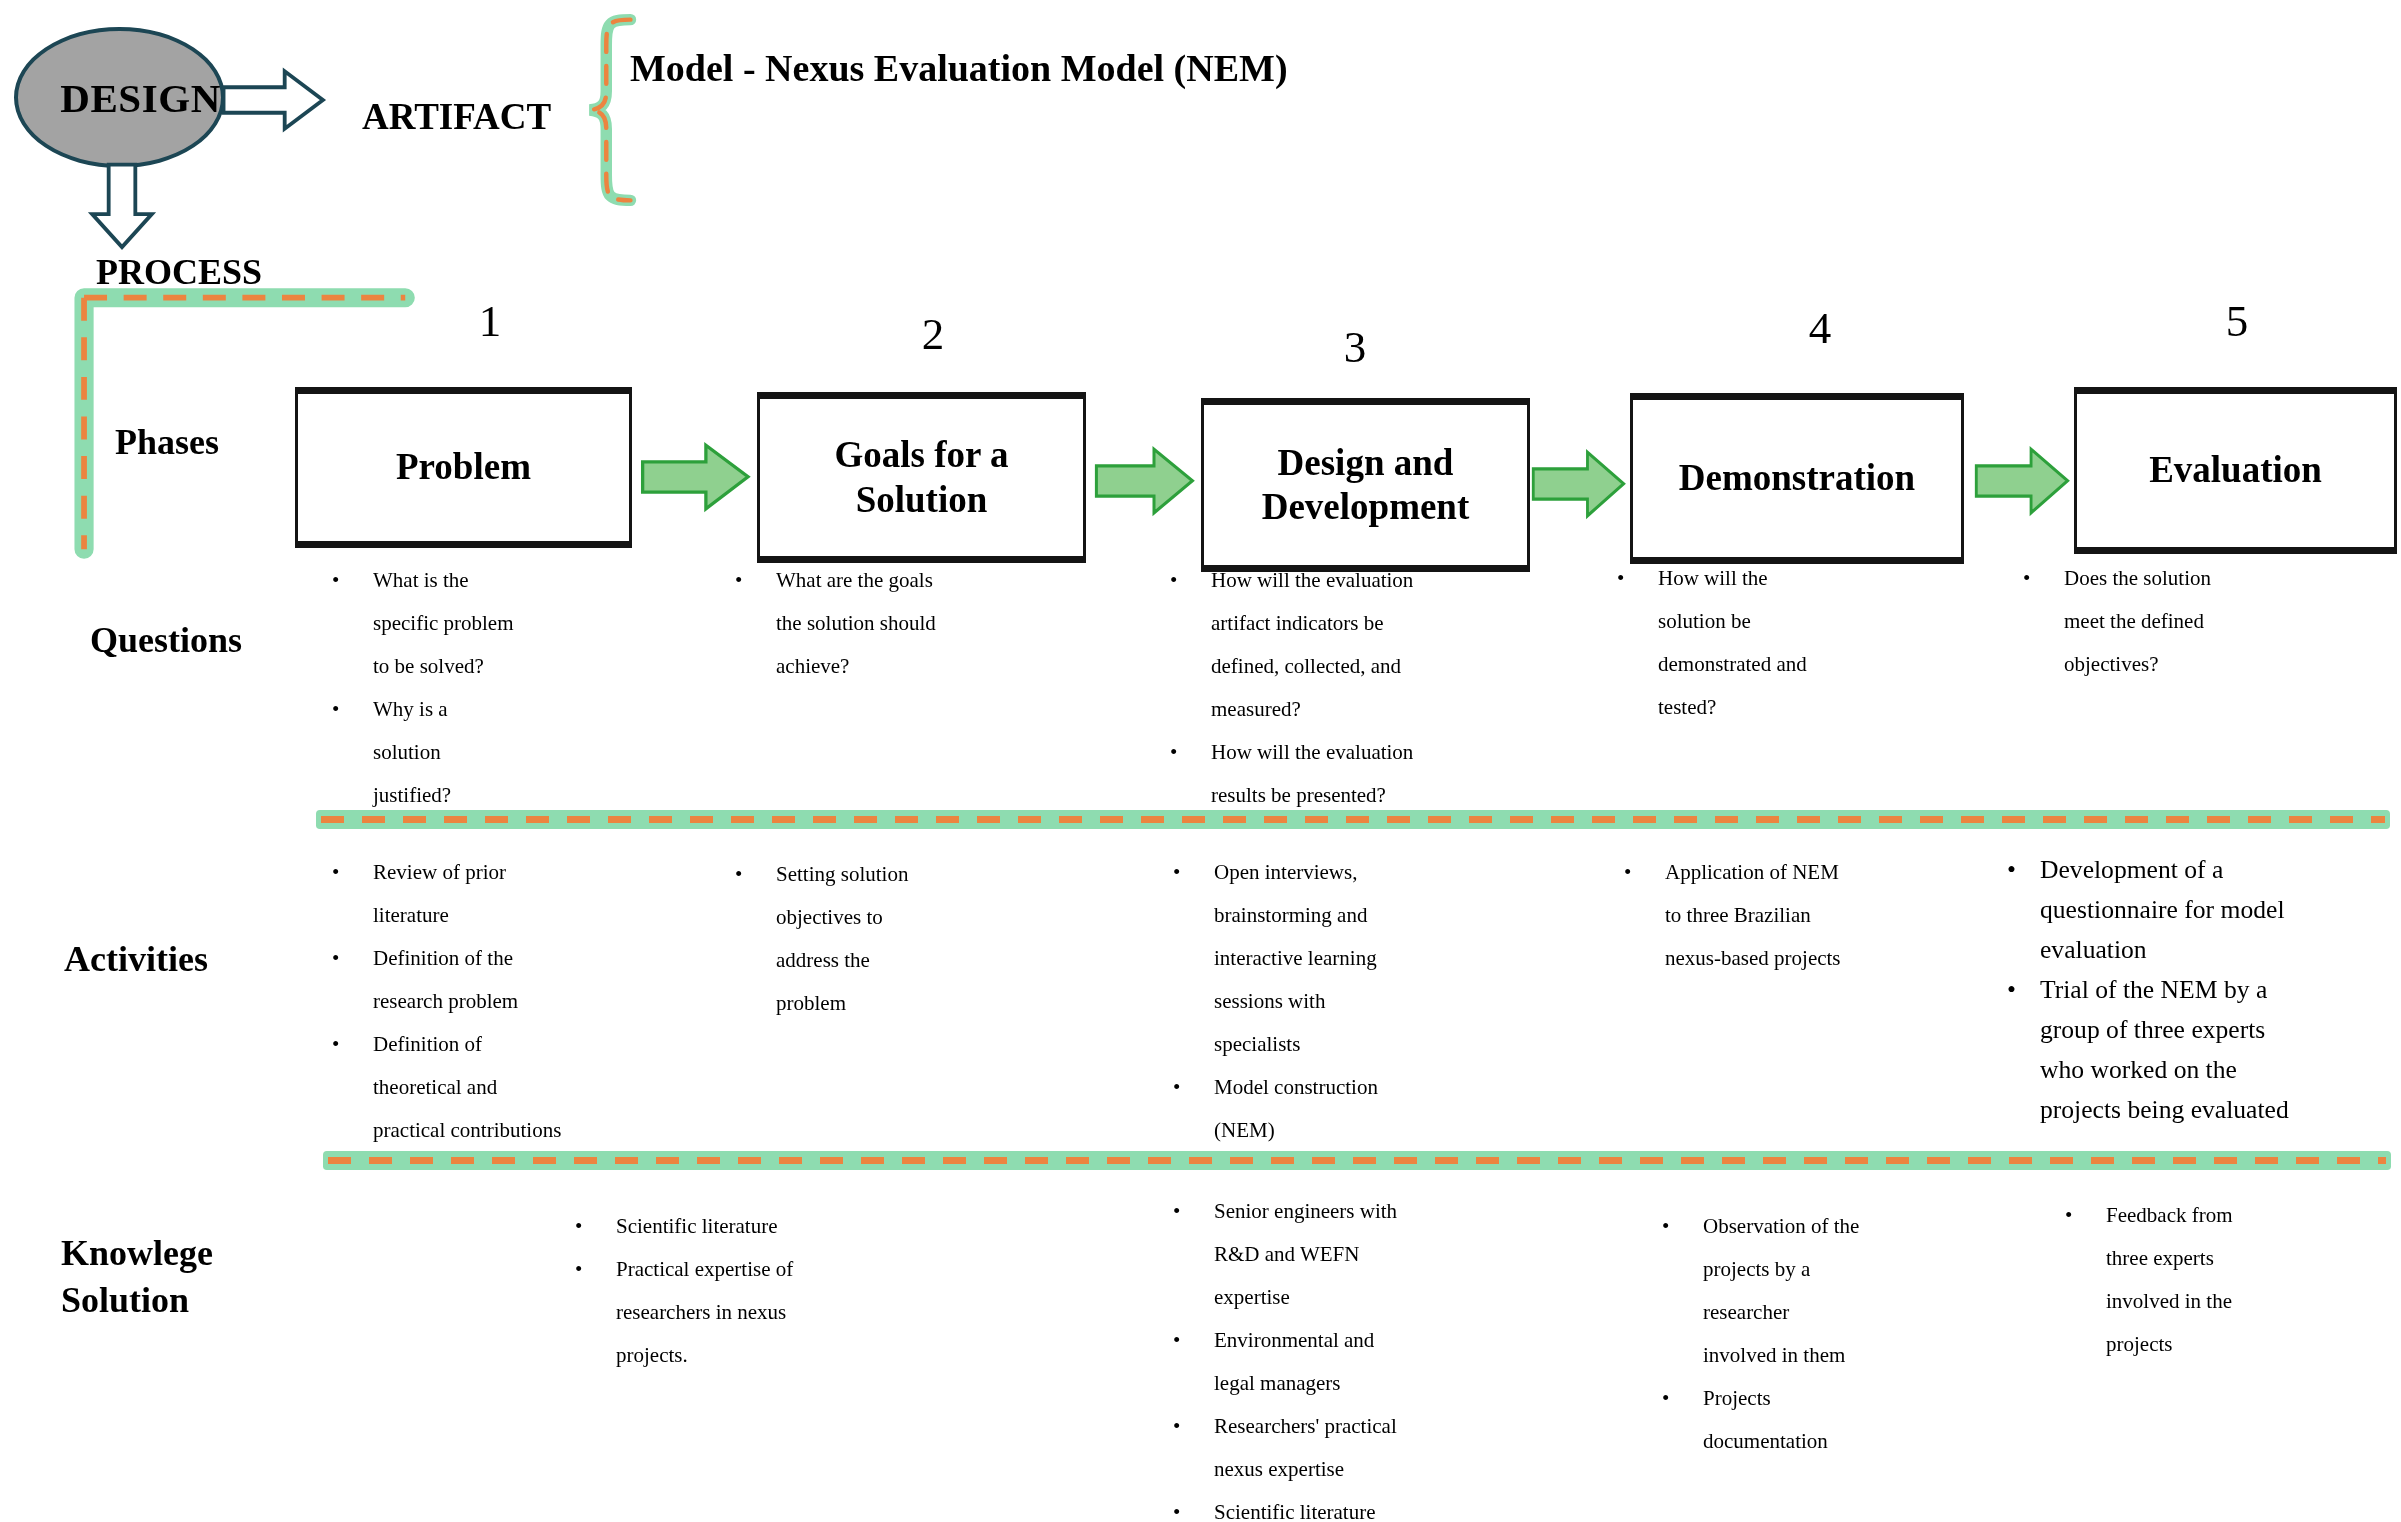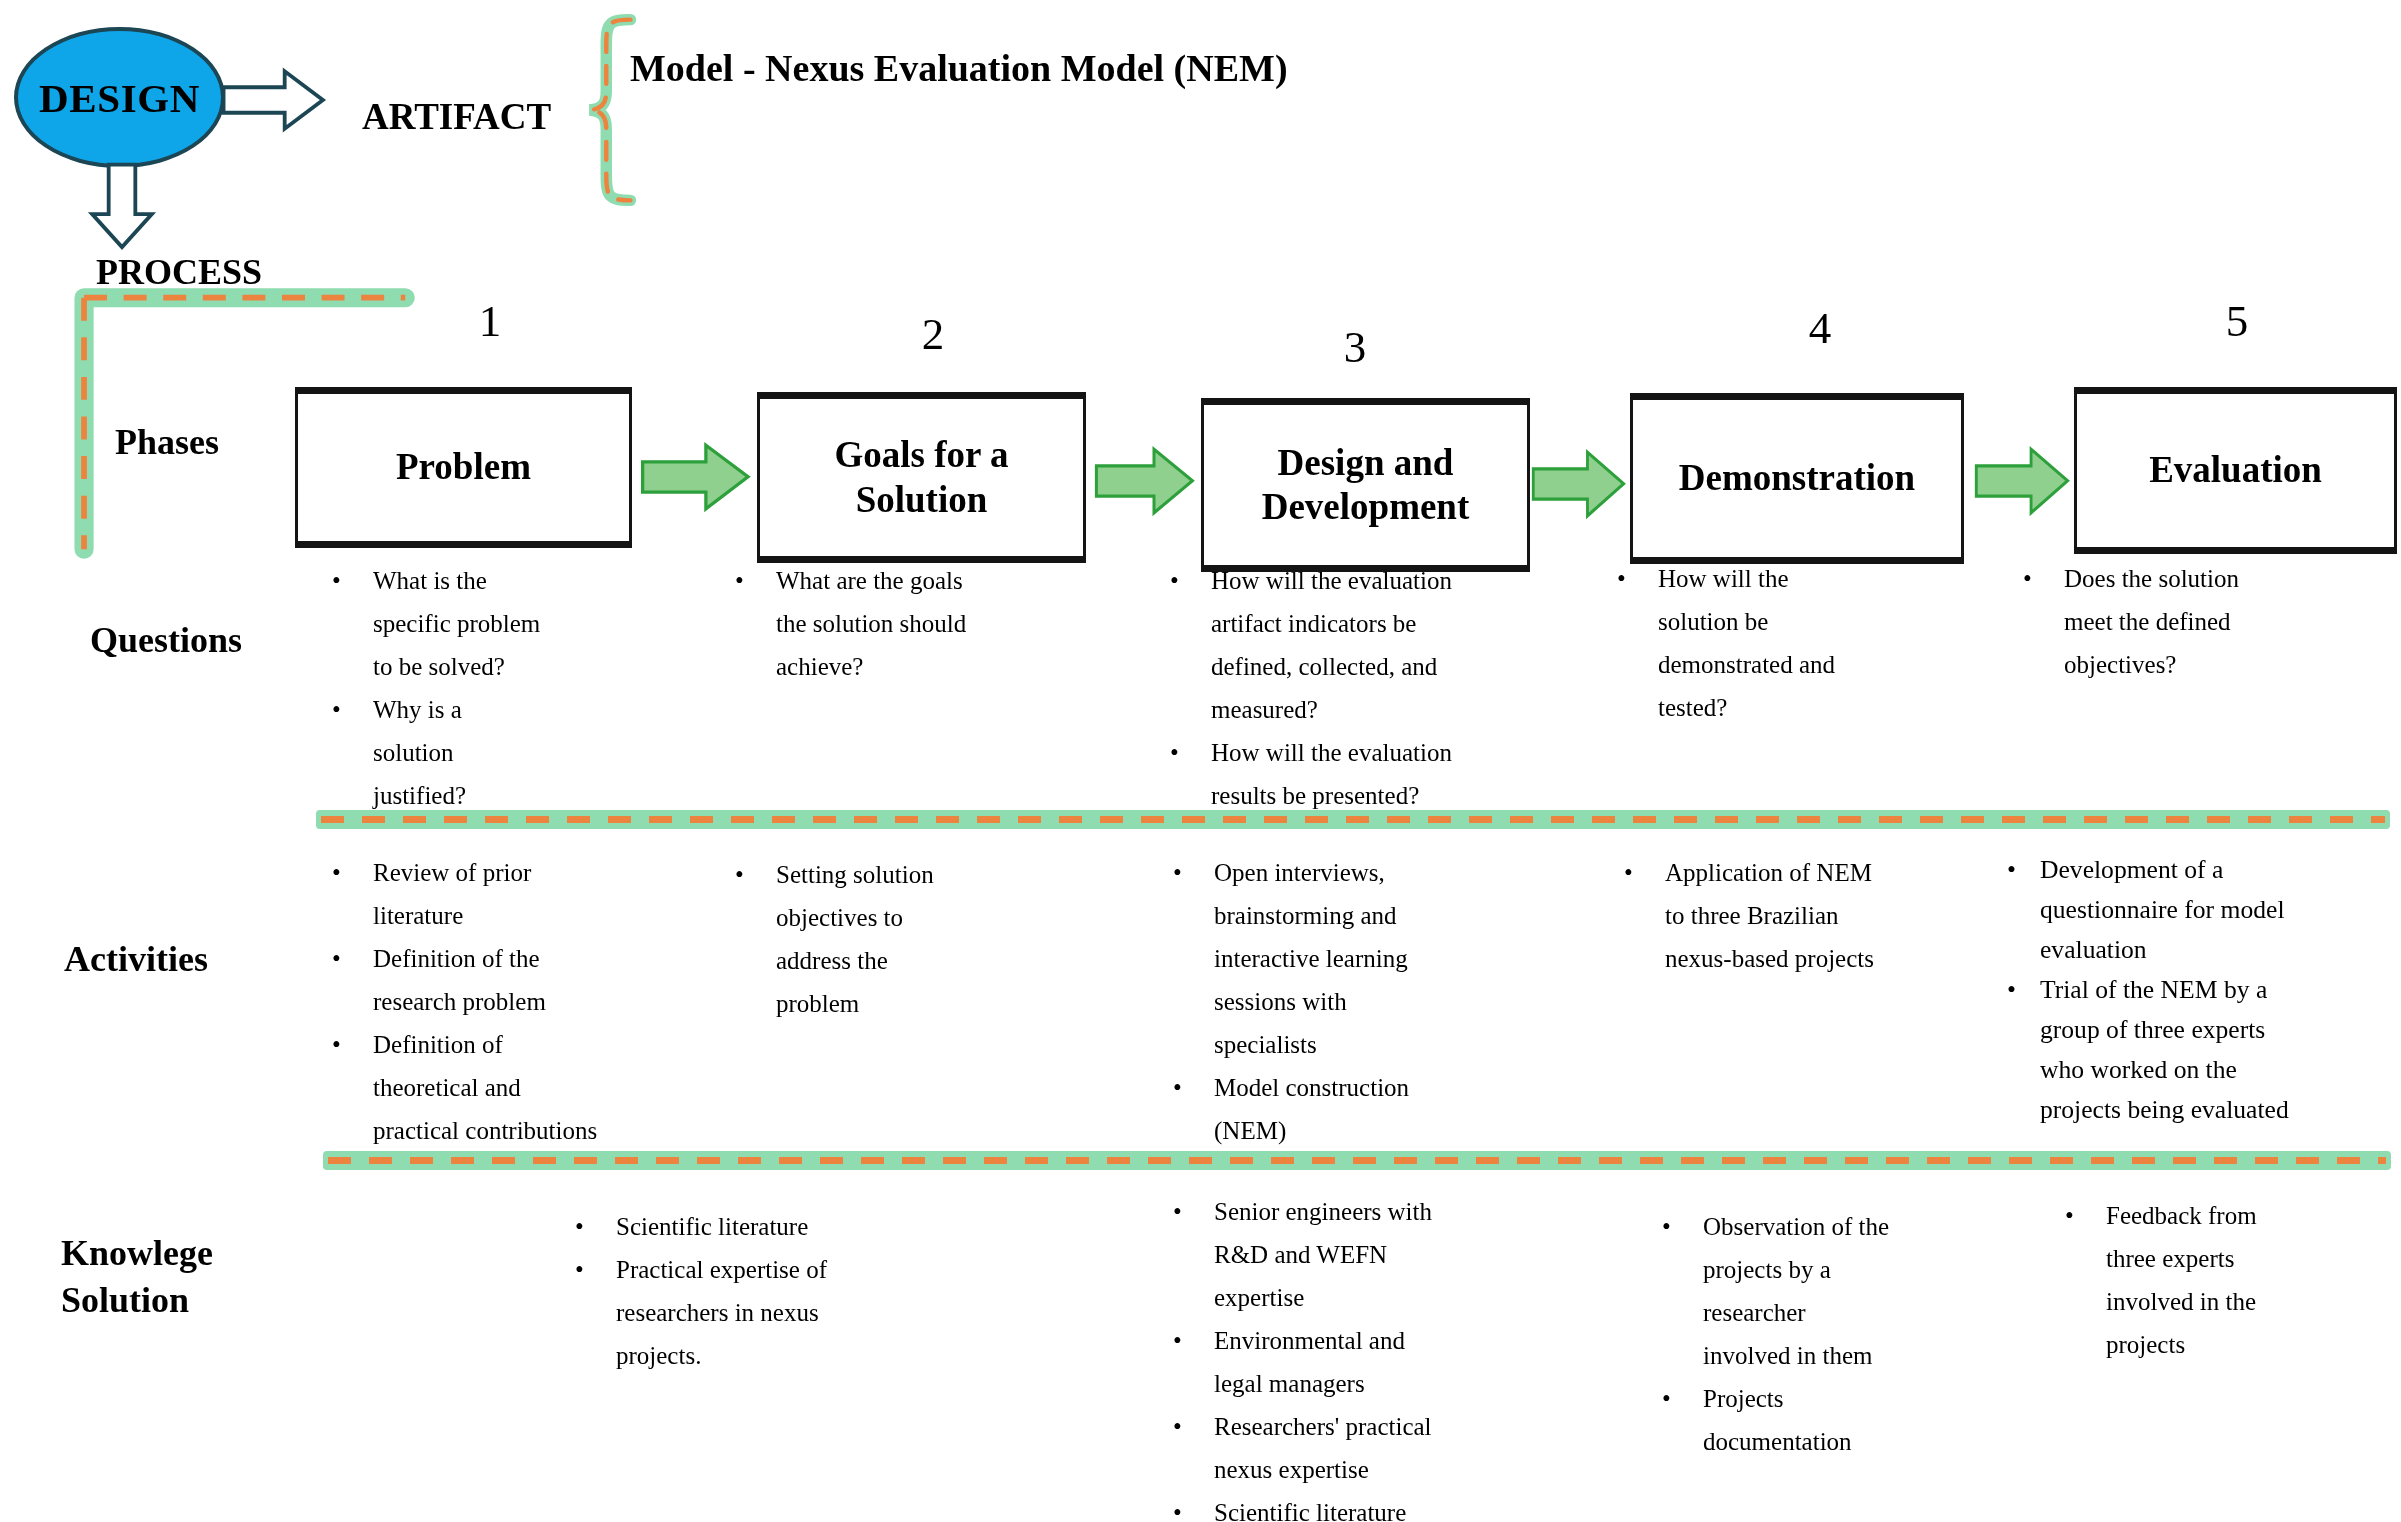--- a/index.html
+++ b/index.html
@@ -4,22 +4,22 @@
 <style>
   html,body { margin:0; padding:0; background:#ffffff; }
   .canvas {
     position:relative; width:2401px; height:1523px; background:#ffffff;
     font-family:"Liberation Serif","DejaVu Serif",serif; color:#000; overflow:hidden;
   }
 
   
   .design-ellipse {
     position:absolute; left:14px; top:27px; width:203px; height:133px;
-    background:#0ea5e9; border:4.5px solid #1c4654; border-radius:50%;
-    display:flex; align-items:center; justify-content:center;
+    background:#a3a3a3; border:4.5px solid #1c4654; border-radius:50%;
+    display:flex; align-items:center; justify-content:flex-end;
     font-weight:bold; font-size:41px; letter-spacing:0.6px;
   }
   .artifact-label { position:absolute; left:362px; top:95px; font-weight:bold; font-size:37px; }
   .artifact-item  { position:absolute; font-weight:bold; font-size:38px; white-space:pre-line; }
   .process-label  { position:absolute; left:96px; top:251px; font-weight:bold; font-size:36px; }
 
   
   .phase-num { position:absolute; font-size:45px; transform:translateX(-50%); }
 
   
@@ -28,21 +28,21 @@
     border:3.8px solid #141414; border-top-width:7.7px; border-bottom-width:7.7px;
     display:flex; align-items:center; justify-content:center; text-align:center;
     font-weight:bold; font-size:37px; line-height:1.2; white-space:pre-line;
   }
 
   
   .row-label { position:absolute; font-weight:bold; font-size:36px; line-height:1.3; }
 
   
   ul.blist { position:absolute; list-style:none; margin:0; padding:0;
-             font-size:25px; line-height:43px; }
+             font-size:21px; line-height:43px; }
   ul.blist li { padding-left:41px; text-indent:-41px; white-space:pre-line; }
   ul.blist li::before { content:"\2022"; display:inline-block; width:41px; text-indent:0; }
   ul.blist.small { font-size:25.6px; line-height:40px; }
   ul.blist.small li { padding-left:33px; text-indent:-33px; }
   ul.blist.small li::before { width:33px; }
 
   
   .divider { position:absolute; height:19px; background:#8edcb0; border-radius:3.8px; }
   .divider .dash {
     position:absolute; left:5.1px; right:5.1px; top:6.4px; height:6.4px;

